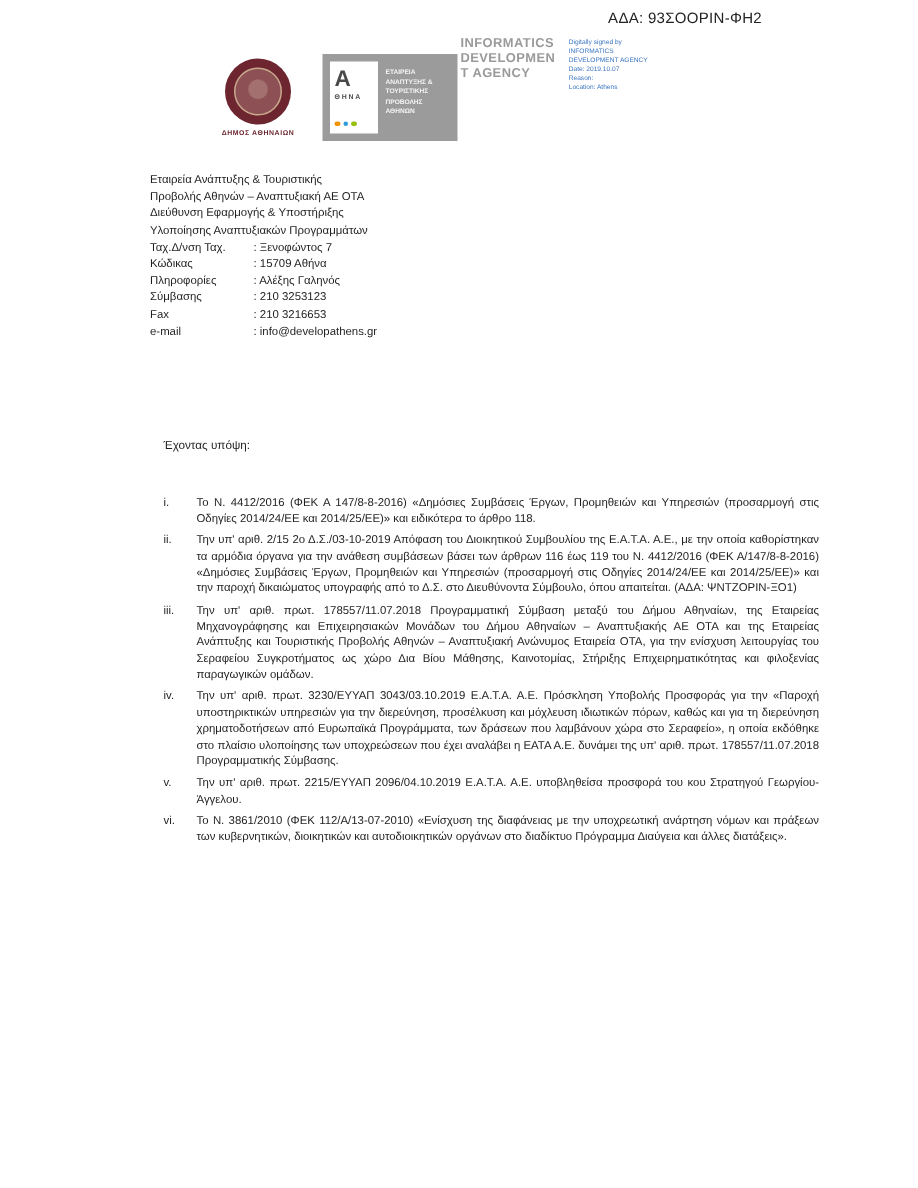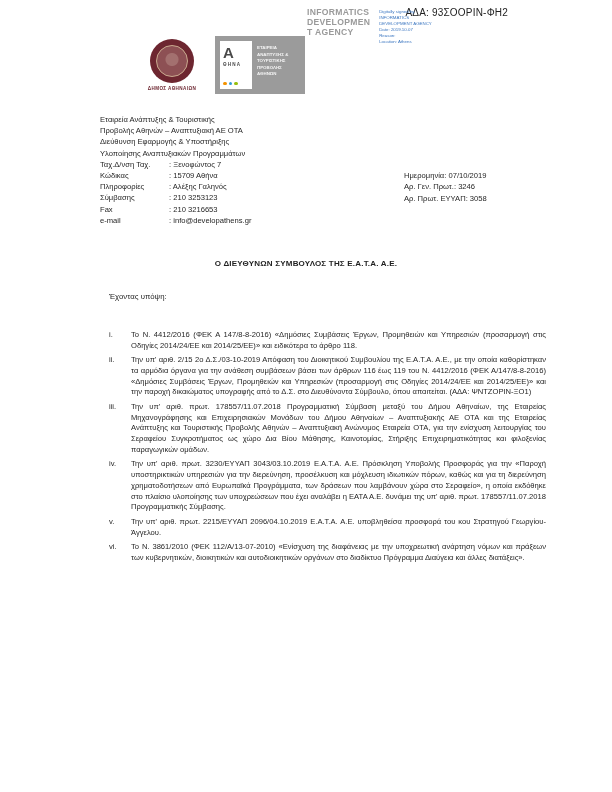--- a/index.html
+++ b/index.html
@@ -29,21 +29,21 @@
   .brand-a { font-size:15px; font-weight:bold; color:#4a4a4a; line-height:1; }
   .brand-sub { font-size:4.6px; font-weight:bold; color:#4a4a4a; letter-spacing:1.2px; margin-top:2px; }
   .brand-dots { margin-top:4px; }
   .brand-dots span { display:inline-block; width:3.5px; height:3.5px; border-radius:50%; margin-right:2px; }
   .brand-dots .d1 { background:#f39200; }
   .brand-dots .d2 { background:#2e9bd6; }
   .brand-dots .d3 { background:#97bf0d; }
   .brand-text { flex:1; color:#f4f4f4; font-size:4.4px; font-weight:bold; line-height:1.5; padding:9px 4px 0 5px; }
 
   
-  .ida { position:absolute; left:293px; top:8px; display:flex; gap:9px;justify-content:space-between; }
+  .ida { position:absolute; left:293px; top:24px; display:flex; gap:9px;justify-content:space-between; }
   .ida-name { font-size:8.6px; font-weight:bold; color:#9a9a9a; line-height:1.15; letter-spacing:.3px; }
   .ida-sig { font-size:4.4px; color:#3b76c0; line-height:1.35; padding-top:1px; }
 
   
   .sender { position:absolute; left:86px; top:114px; font-size:7.6px; line-height:11.2px; }
   .crow { display:flex; }
   .clabel { width:69px; flex:none; }
 
   
   .meta { position:absolute; left:390px; top:170px; font-size:7.6px; line-height:11.4px; }
@@ -129,27 +129,21 @@
     <div class="crow">
       <span class="clabel">Fax</span>
       <span class="cvalue">: 210 3216653</span>
     </div>
     <div class="crow">
       <span class="clabel">e-mail</span>
       <span class="cvalue">: info@developathens.gr</span>
     </div>
   </div>
 
-  <div class="meta">
-    <div>Ημερομηνία: 07/10/2019</div>
-    <div>Αρ. Γεν. Πρωτ.: 3246</div>
-    <div>Αρ. Πρωτ. ΕΥΥΑΠ: 3058</div>
-  </div>
 
-  <div class="doc-title">Ο ΔΙΕΥΘΥΝΩΝ ΣΥΜΒΟΥΛΟΣ ΤΗΣ Ε.Α.Τ.Α. Α.Ε.</div>
 
   <div class="intro">Έχοντας υπόψη:</div>
 
   <div class="considerations">
     <div class="citem">
       <span class="num">i.</span>
       <span class="txt">Το Ν. 4412/2016 (ΦΕΚ Α 147/8-8-2016) «Δημόσιες Συμβάσεις Έργων, Προμηθειών και Υπηρεσιών (προσαρμογή στις Οδηγίες 2014/24/ΕΕ και 2014/25/ΕΕ)» και ειδικότερα το άρθρο 118.</span>
     </div>
     <div class="citem">
       <span class="num">ii.</span>

